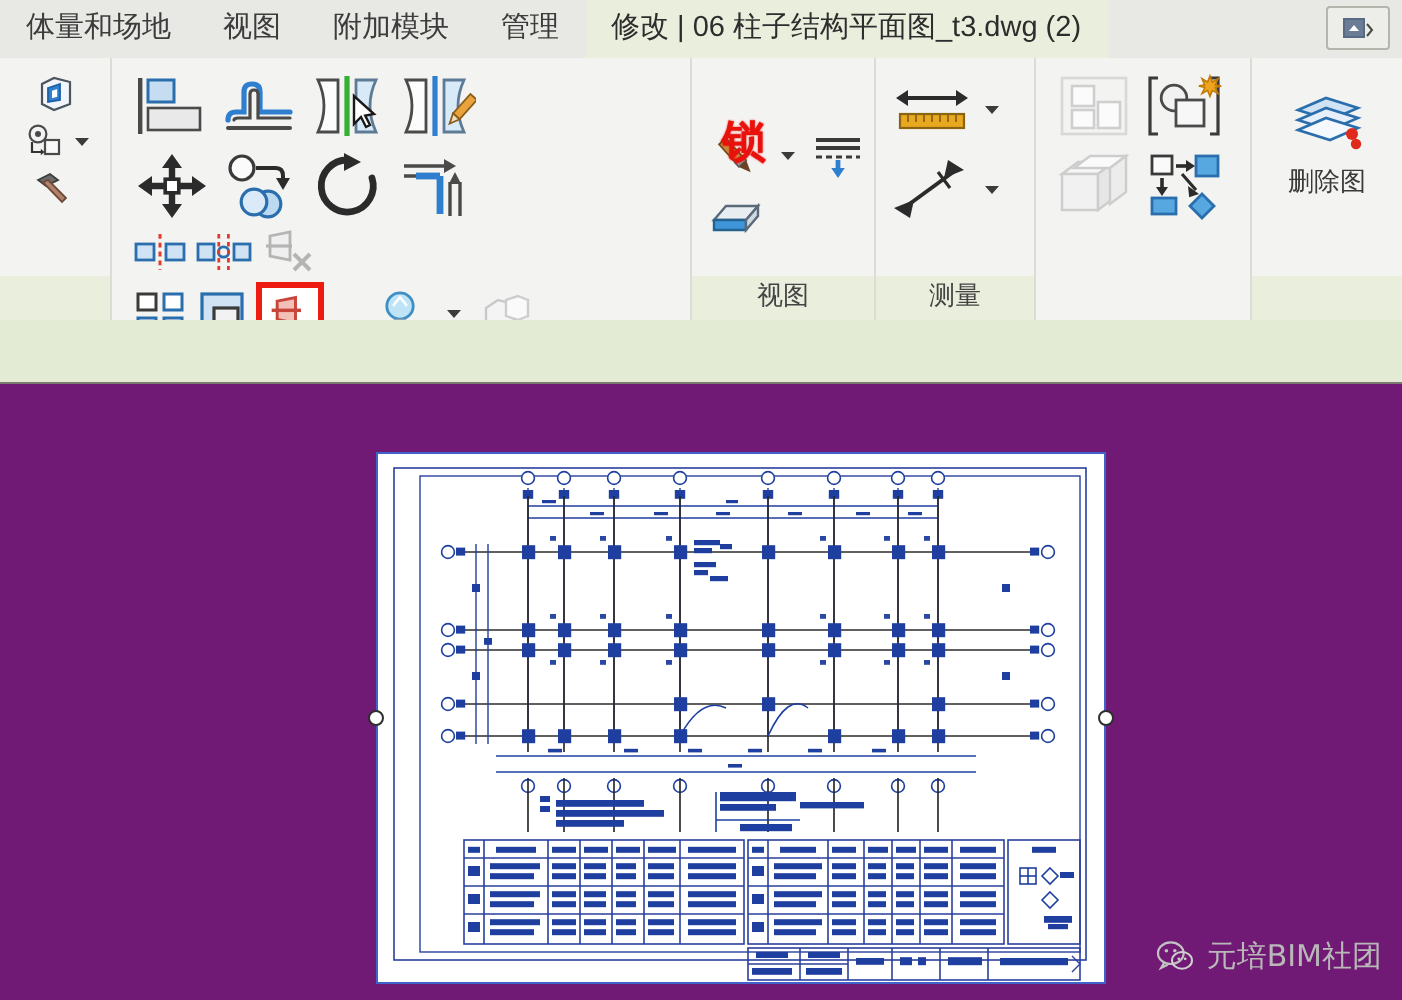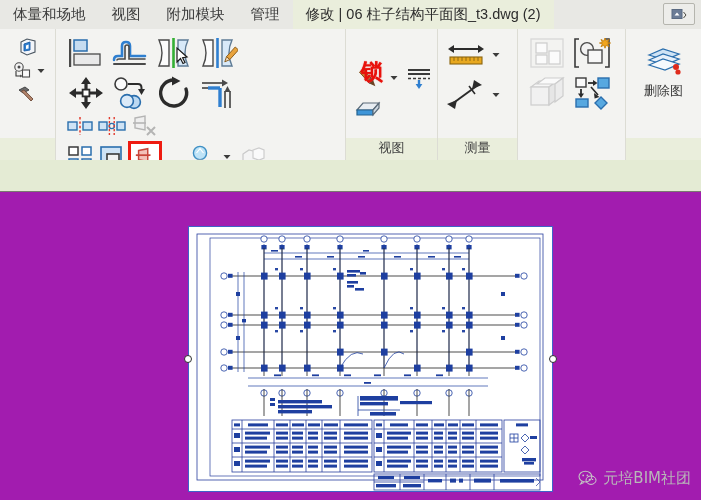--- a/index.html
+++ b/index.html
@@ -87,21 +87,21 @@
 
   
   .greenstrip{
     position:absolute;left:0;top:160px;width:701px;height:31px;
     background:#e4ebd4;border-bottom:1px solid #7a7a70;
   }
 
   
   .canvas{
     position:absolute;left:0;top:192px;width:701px;height:308px;
-    background:#a21caf;overflow:hidden;
+    background:#701a75;overflow:hidden;
   }
   .dwg-wrap{
     position:absolute;left:188px;top:34px;width:365px;height:278px;
   }
   .sel-outer{
     position:absolute;left:0;top:0;width:365px;height:266px;
     border:1.6px solid #3f63c8;box-sizing:border-box;background:#fff;
   }
   .sel-handle{
     position:absolute;width:8px;height:8px;border:1.4px solid #2e2e2e;

